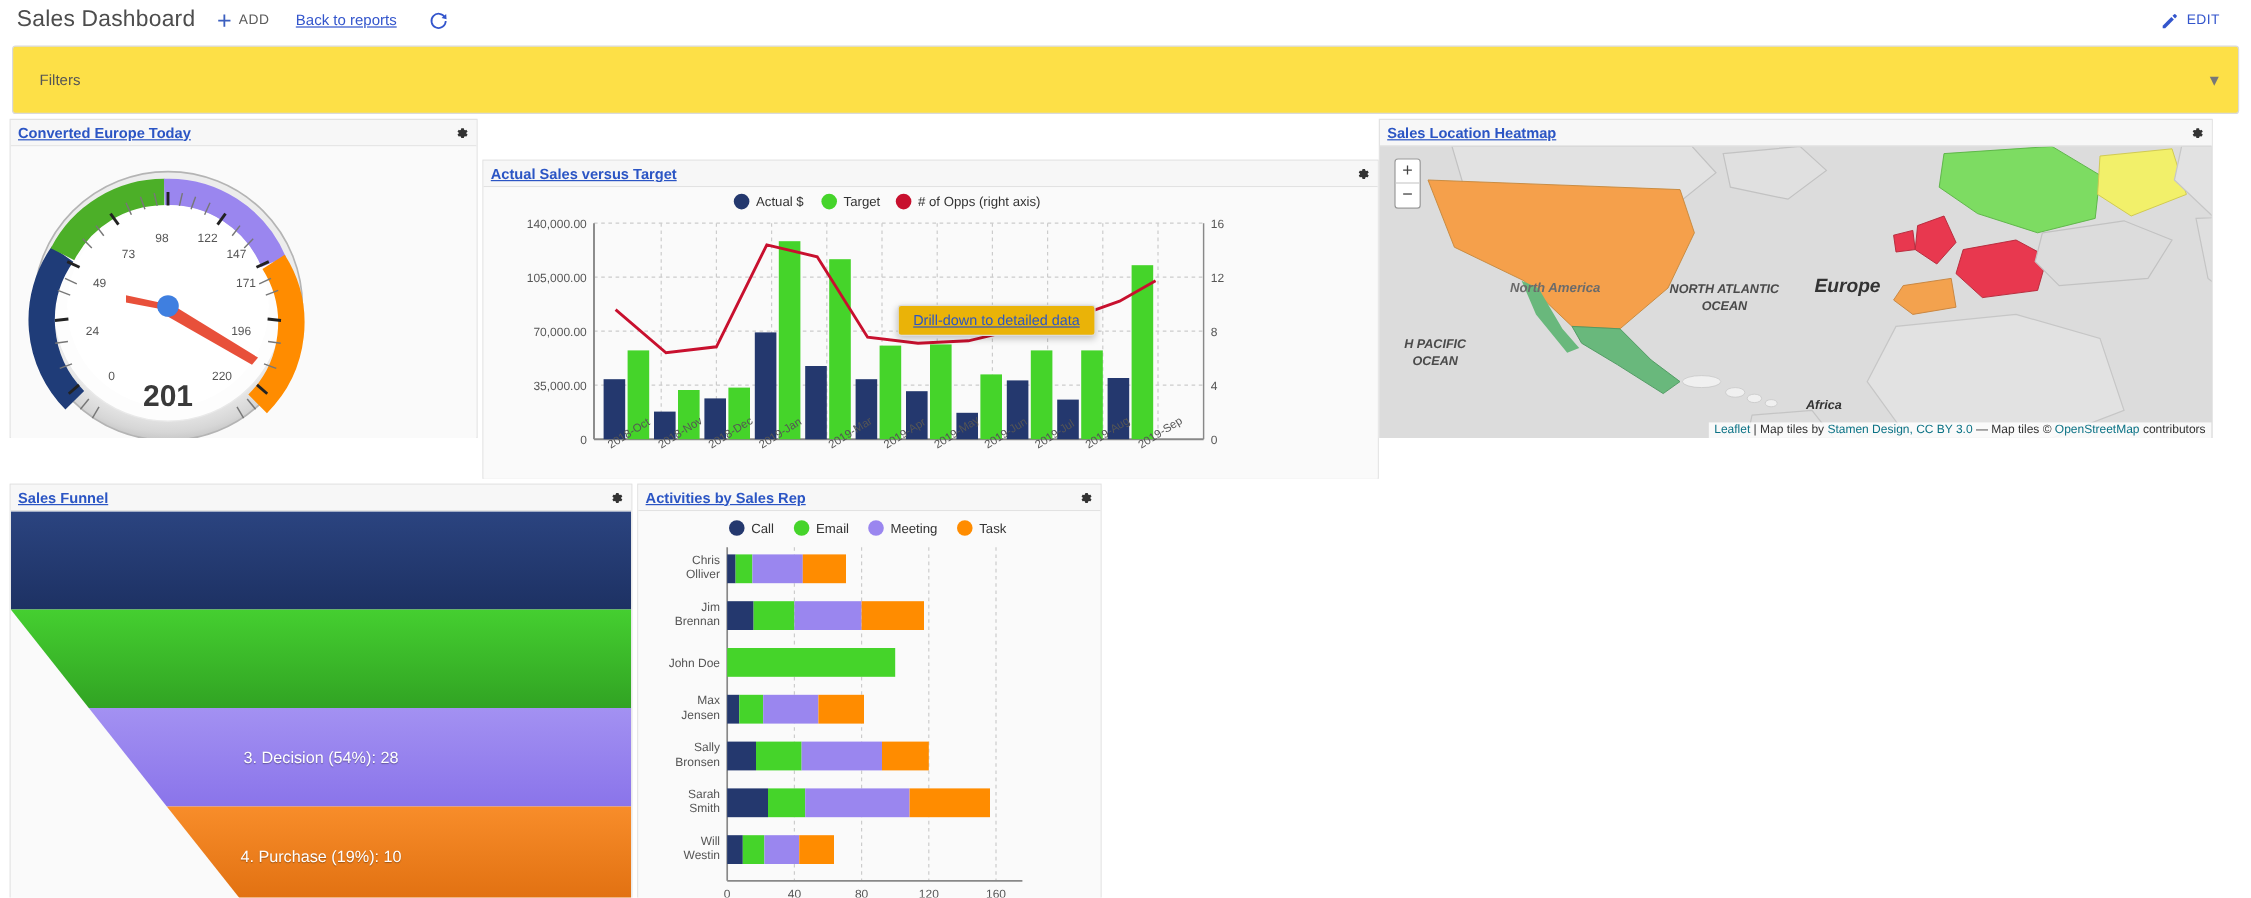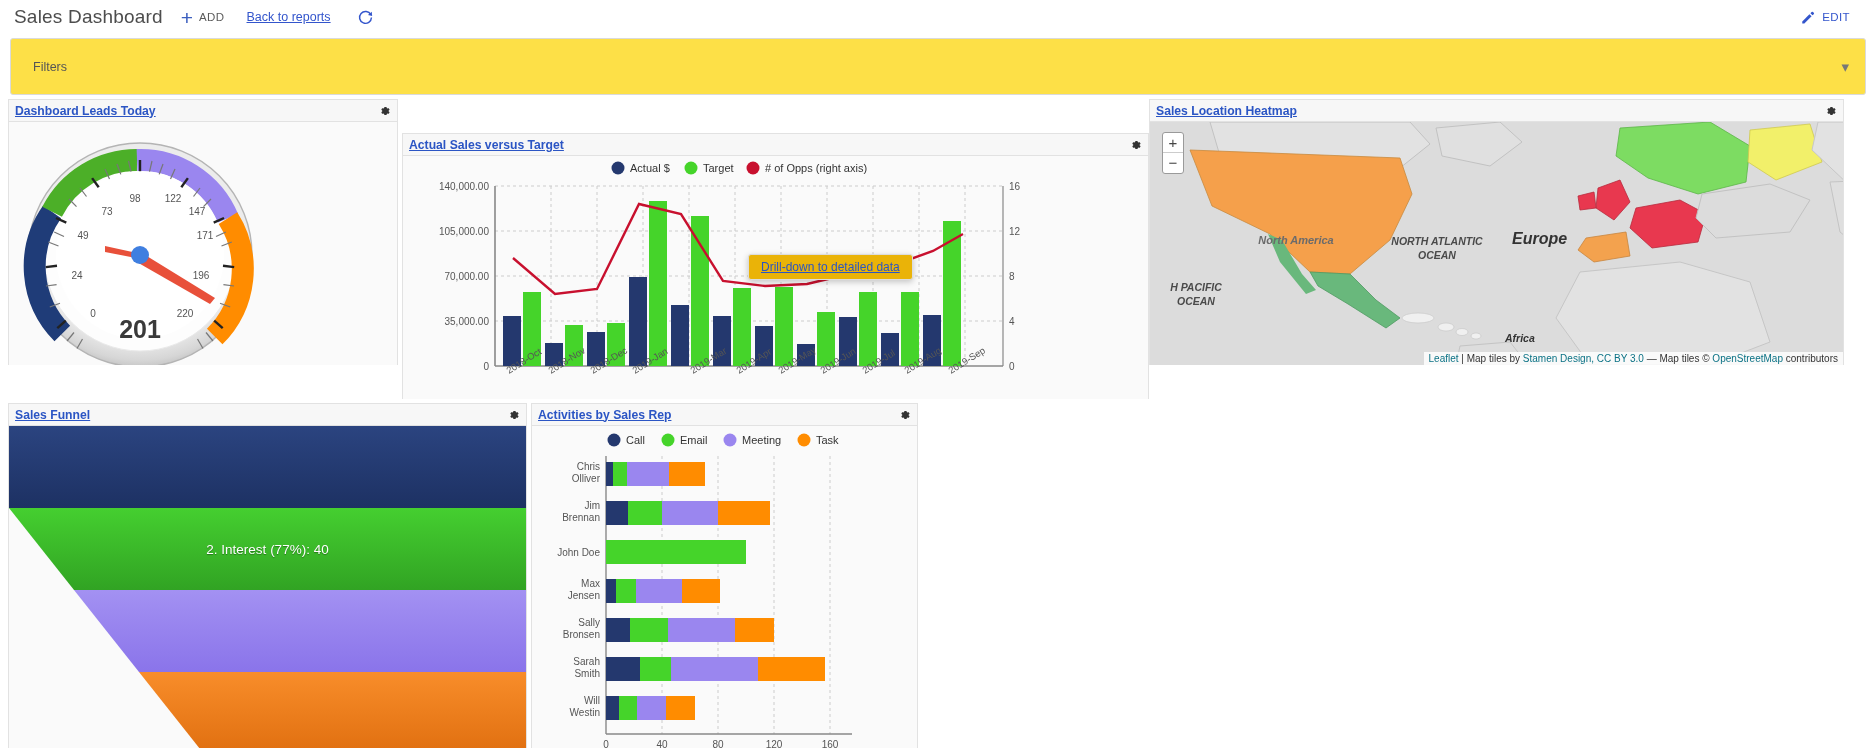--- a/index.html
+++ b/index.html
@@ -112,21 +112,21 @@
 
 <div class="filterbar">
   <div class="filters-label">Filters</div>
   <div class="chev">▾</div>
 </div>
 
 <div class="grid">
 
   <div class="panel" style="width:390px;height:266px;">
     <div class="panel-head">
-      <span class="panel-title">Dashboard Leads Today</span>
+      <span class="panel-title">Converted Europe Today</span>
       <span class="gear">
         <svg width="12" height="12" viewBox="0 0 20 20">
             <path d="M10 6.6a3.4 3.4 0 1 0 0 6.8 3.4 3.4 0 0 0 0-6.8zm0 5a1.6 1.6 0 1 1 0-3.2 1.6 1.6 0 0 1 0 3.2z" fill="#333"></path>
             <path d="M17.4 11.6l-1.3-.8a6.4 6.4 0 0 0 0-1.6l1.3-.8a.5.5 0 0 0 .2-.6l-1.3-2.2a.5.5 0 0 0-.6-.2l-1.4.5a6.3 6.3 0 0 0-1.4-.8l-.2-1.5a.5.5 0 0 0-.5-.4H9.3a.5.5 0 0 0-.5.4l-.2 1.5a6.3 6.3 0 0 0-1.4.8l-1.4-.5a.5.5 0 0 0-.6.2L3.9 7.8a.5.5 0 0 0 .2.6l1.3.8a6.4 6.4 0 0 0 0 1.6l-1.3.8a.5.5 0 0 0-.2.6l1.3 2.2a.5.5 0 0 0 .6.2l1.4-.5c.4.3.9.6 1.4.8l.2 1.5a.5.5 0 0 0 .5.4h2.9a.5.5 0 0 0 .5-.4l.2-1.5c.5-.2 1-.5 1.4-.8l1.4.5a.5.5 0 0 0 .6-.2l1.3-2.2a.5.5 0 0 0-.2-.6z" fill="#333"></path>
           </svg>
       </span>
     </div>
     <div class="panel-body" style="height:243px;">
       <svg width="388" height="243" viewBox="0 0 388 243">
         <defs>
@@ -423,21 +423,22 @@
           <linearGradient id="g4" x1="0" y1="0" x2="0" y2="1">
             <stop offset="0%" stop-color="#f88d2a"></stop>
               <stop offset="100%" stop-color="#e06f10"></stop>
           </linearGradient>
         </defs>
         <polygon points="0,0 517,0 517,82 0,82" fill="url(#g1)"></polygon>
         <polygon points="0,82 517,82 517,164 65,164" fill="url(#g2)"></polygon>
         <polygon points="65,164 517,164 517,246 130,246" fill="url(#g3)"></polygon>
         <polygon points="130,246 517,246 517,328 195,328" fill="url(#g4)"></polygon>
       </svg>
-      <div class="funnel-label" style="top:116px;">2. Interest (77%): 40</div>
+      <div class="funnel-label" style="top:198px;">3. Decision (54%): 28</div>
+      <div class="funnel-label" style="top:280px;">4. Purchase (19%): 10</div>
     </div>
   </div>
 
   <div class="panel" style="width:387px;height:380px;margin-top:4px;margin-left:4px;">
     <div class="panel-head">
       <span class="panel-title">Activities by Sales Rep</span>
       <span class="gear">
         <svg width="12" height="12" viewBox="0 0 20 20">
             <path d="M10 6.6a3.4 3.4 0 1 0 0 6.8 3.4 3.4 0 0 0 0-6.8zm0 5a1.6 1.6 0 1 1 0-3.2 1.6 1.6 0 0 1 0 3.2z" fill="#333"></path>
             <path d="M17.4 11.6l-1.3-.8a6.4 6.4 0 0 0 0-1.6l1.3-.8a.5.5 0 0 0 .2-.6l-1.3-2.2a.5.5 0 0 0-.6-.2l-1.4.5a6.3 6.3 0 0 0-1.4-.8l-.2-1.5a.5.5 0 0 0-.5-.4H9.3a.5.5 0 0 0-.5.4l-.2 1.5a6.3 6.3 0 0 0-1.4.8l-1.4-.5a.5.5 0 0 0-.6.2L3.9 7.8a.5.5 0 0 0 .2.6l1.3.8a6.4 6.4 0 0 0 0 1.6l-1.3.8a.5.5 0 0 0-.2.6l1.3 2.2a.5.5 0 0 0 .6.2l1.4-.5c.4.3.9.6 1.4.8l.2 1.5a.5.5 0 0 0 .5.4h2.9a.5.5 0 0 0 .5-.4l.2-1.5c.5-.2 1-.5 1.4-.8l1.4.5a.5.5 0 0 0 .6-.2l1.3-2.2a.5.5 0 0 0-.2-.6z" fill="#333"></path>

